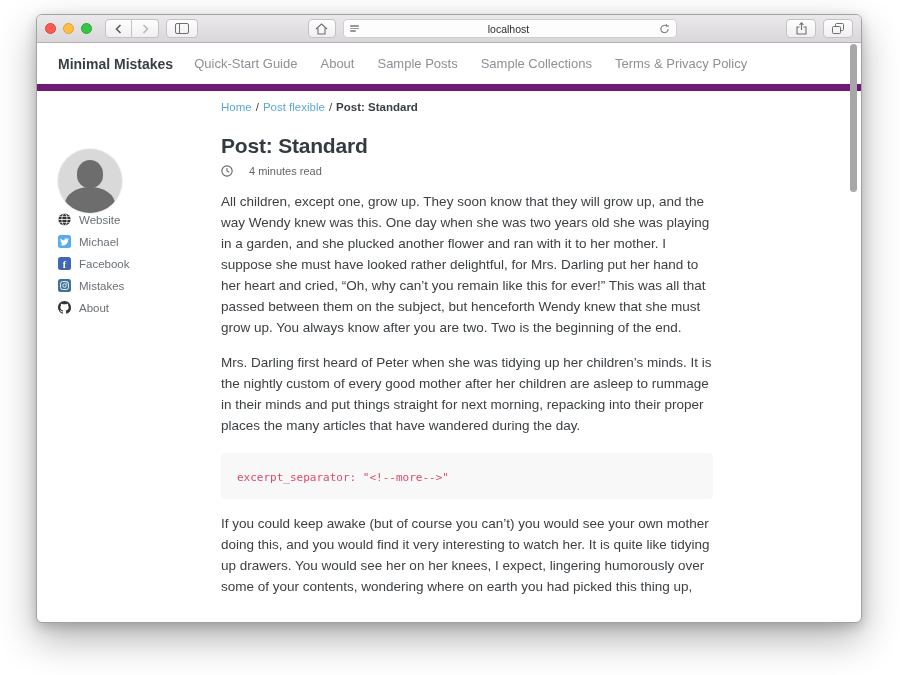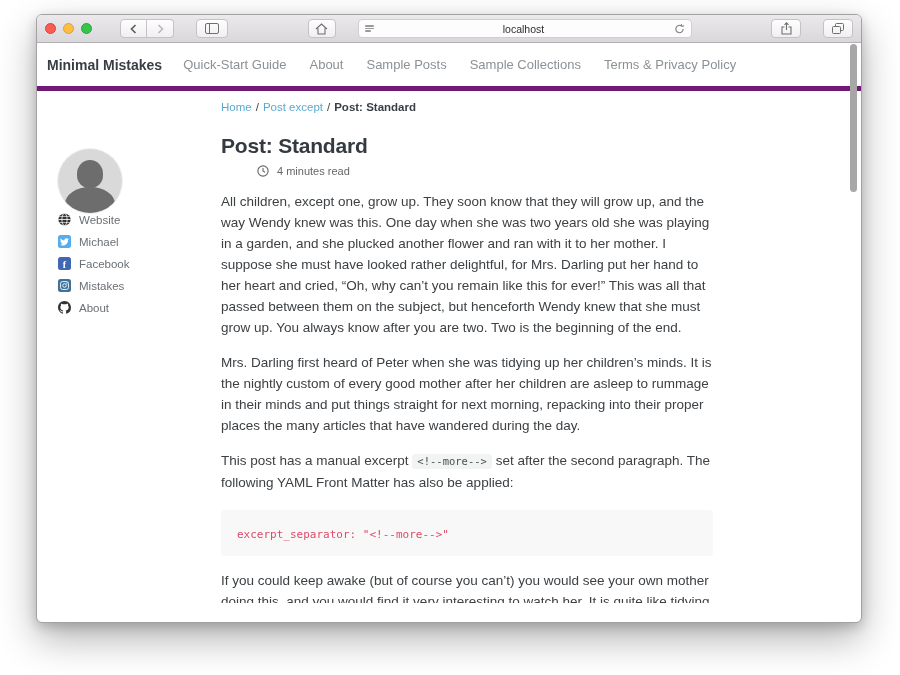--- a/index.html
+++ b/index.html
@@ -11,21 +11,21 @@
     position:absolute; left:36px; top:14px; width:826px; height:609px;
     border-radius:6px; overflow:hidden; background:#fff;
     border:1px solid #a2a2a2;
     box-shadow:0 16px 38px rgba(0,0,0,.30), 0 4px 12px rgba(0,0,0,.18);
   }
 
   
   .toolbar {
     height:28px; background:linear-gradient(#ebe9eb,#d9d7d9);
     border-bottom:1px solid #b2b0b2;
-    display:flex; align-items:center; padding:0 8px; gap:22px;
+    display:flex; align-items:center; padding:0 8px; gap:7px;
   }
   .traffic { display:flex; gap:7px; margin-right:6px; }
   .light { width:11px; height:11px; border-radius:50%; }
   .light.red    { background:#fc5a52; border:1px solid #e14138; }
   .light.yellow { background:#fdbe41; border:1px solid #e0a131; }
   .light.green  { background:#35c649; border:1px solid #23aa35; }
 
   .tb-btn {
     height:19px; background:linear-gradient(#fefefe,#f1eff1);
     border:1px solid #c4c2c4; border-radius:4px;
@@ -63,21 +63,21 @@
     color:#7a7a7a; font-size:12px;
   }
 
   
   .page { position:relative; height:calc(100% - 47px); background:#fff; overflow:hidden; }
   .scroll-thumb {
     position:absolute; right:4px; top:1px; width:7px; height:148px;
     background:#a7a7a7; border-radius:4px; z-index:5;
   }
 
-  .masthead { height:48px; border-bottom:5px solid #701a75; display:flex; align-items:center; padding-left:10px; }
+  .masthead { height:48px; border-bottom:7px solid #701a75; display:flex; align-items:center; padding-left:21px; }
   .brand { font-size:14px; font-weight:bold; color:#393e46; margin-right:21px; cursor:pointer; }
   .mast-nav { display:flex; gap:23px; }
   .mast-nav a { font-size:13px; color:#8b9196; text-decoration:none; cursor:pointer; }
 
   .body-grid { display:flex; padding-top:10px; }
 
   
   .author { width:184px; padding-left:21px; padding-top:48px; flex-shrink:0; }
   .avatar {
     width:64px; height:64px; border-radius:50%; background:#d9d9d9;
@@ -95,21 +95,21 @@
   .sq.tw { background:#55acee; } .sq.fb { background:#4267b2; } .sq.ig { background:#3f729b; }
   .fb-f { color:#fff; font-size:10px; font-weight:bold; font-family:"Liberation Serif", serif; line-height:1; margin-top:2px; }
 
   
   .content { width:492px; }
   .breadcrumb { font-size:11.5px; color:#3d4144; }
   .breadcrumb a { color:#5ba9cf; text-decoration:none; cursor:pointer; }
   .breadcrumb .sep { margin:0 4px; color:#3d4144; }
   .breadcrumb .current { font-weight:bold; color:#393e46; }
   .post-title { margin-top:21px; font-size:21px; font-weight:bold; color:#343a40; letter-spacing:-0.2px; }
-  .post-meta { margin-top:7px; display:flex; align-items:center; gap:8px; font-size:11px; color:#646769;margin-left:36px; }
+  .post-meta { margin-top:7px; display:flex; align-items:center; gap:16px; font-size:11px; color:#646769; }
   .content p { margin-top:14px; font-size:13.5px; line-height:21px; color:#3d4144; }
   code.inline {
     font-family:"DejaVu Sans Mono", monospace; font-size:10.5px;
     background:#f2f3f3; color:#494e52; padding:1px 5px 2px; border-radius:3px;
   }
   .codeblock {
     margin-top:17px; background:#f8f8f8; border-radius:4px; padding:14px 16px;
   }
   .codeblock code {
     font-family:"DejaVu Sans Mono", monospace; font-size:11px; color:#dd4b68;
@@ -251,36 +251,35 @@
                     <path fill="#333" d="M8 0C3.58 0 0 3.58 0 8c0 3.54 2.29 6.53 5.47 7.59.4.07.55-.17.55-.38 0-.19-.01-.82-.01-1.49-2.01.37-2.53-.49-2.69-.94-.09-.23-.48-.94-.82-1.13-.28-.15-.68-.52-.01-.53.63-.01 1.08.58 1.23.82.72 1.21 1.87.87 2.33.66.07-.52.28-.87.51-1.07-1.78-.2-3.64-.89-3.64-3.95 0-.87.31-1.59.82-2.15-.08-.2-.36-1.02.08-2.12 0 0 .67-.21 2.2.82.64-.18 1.32-.27 2-.27.68 0 1.36.09 2 .27 1.53-1.04 2.2-.82 2.2-.82.44 1.1.16 1.92.08 2.12.51.56.82 1.27.82 2.15 0 3.07-1.87 3.75-3.65 3.95.29.25.54.73.54 1.48 0 1.07-.01 1.93-.01 2.2 0 .21.15.46.55.38A8.01 8.01 0 0 0 16 8c0-4.42-3.58-8-8-8z"></path>
                   </svg>
               </span>
               <span class="lbl">About</span>
             </li>
           </ul>
         </aside>
 
         <main class="content">
           <div class="breadcrumb">
-            <a>Home</a><span class="sep">/</span><a>Post except</a><span class="sep">/</span><span class="current">Post: Standard</span>
+            <a>Home</a><span class="sep">/</span><a>Post flexible</a><span class="sep">/</span><span class="current">Post: Standard</span>
           </div>
 
           <h1 class="post-title">Post: Standard</h1>
 
           <div class="post-meta">
             <svg width="12" height="12" viewBox="0 0 14 14">
                 <circle cx="7" cy="7" r="6" fill="none" stroke="#646769" stroke-width="1.3"></circle>
                 <polyline points="7,3.5 7,7 9.5,8.5" fill="none" stroke="#646769" stroke-width="1.3"></polyline>
               </svg>
             <span>4 minutes read</span>
           </div>
 
           <p>All children, except one, grow up. They soon know that they will grow up, and the way Wendy knew was this. One day when she was two years old she was playing in a garden, and she plucked another flower and ran with it to her mother. I suppose she must have looked rather delightful, for Mrs. Darling put her hand to her heart and cried, “Oh, why can’t you remain like this for ever!” This was all that passed between them on the subject, but henceforth Wendy knew that she must grow up. You always know after you are two. Two is the beginning of the end.</p>
           <p>Mrs. Darling first heard of Peter when she was tidying up her children’s minds. It is the nightly custom of every good mother after her children are asleep to rummage in their minds and put things straight for next morning, repacking into their proper places the many articles that have wandered during the day.</p>
-          <p><span>This post has a manual excerpt </span><code class="inline">&lt;!--more--&gt;</code><span> set after the second paragraph. The following YAML Front Matter has also be applied:</span></p>
 
           <div class="codeblock">
             <code>excerpt_separator: "&lt;!--more--&gt;"</code>
           </div>
 
           <p>If you could keep awake (but of course you can’t) you would see your own mother doing this, and you would find it very interesting to watch her. It is quite like tidying up drawers. You would see her on her knees, I expect, lingering humorously over some of your contents, wondering where on earth you had picked this thing up, making discoveries sweet and not so sweet, pressing this to her cheek as if it were as nice as a kitten, and hurriedly stowing that out of sight. When you wake in the morning, the naughtiness and evil passions with which you went to</p>
         </main>
 
       </div>
     </div>

